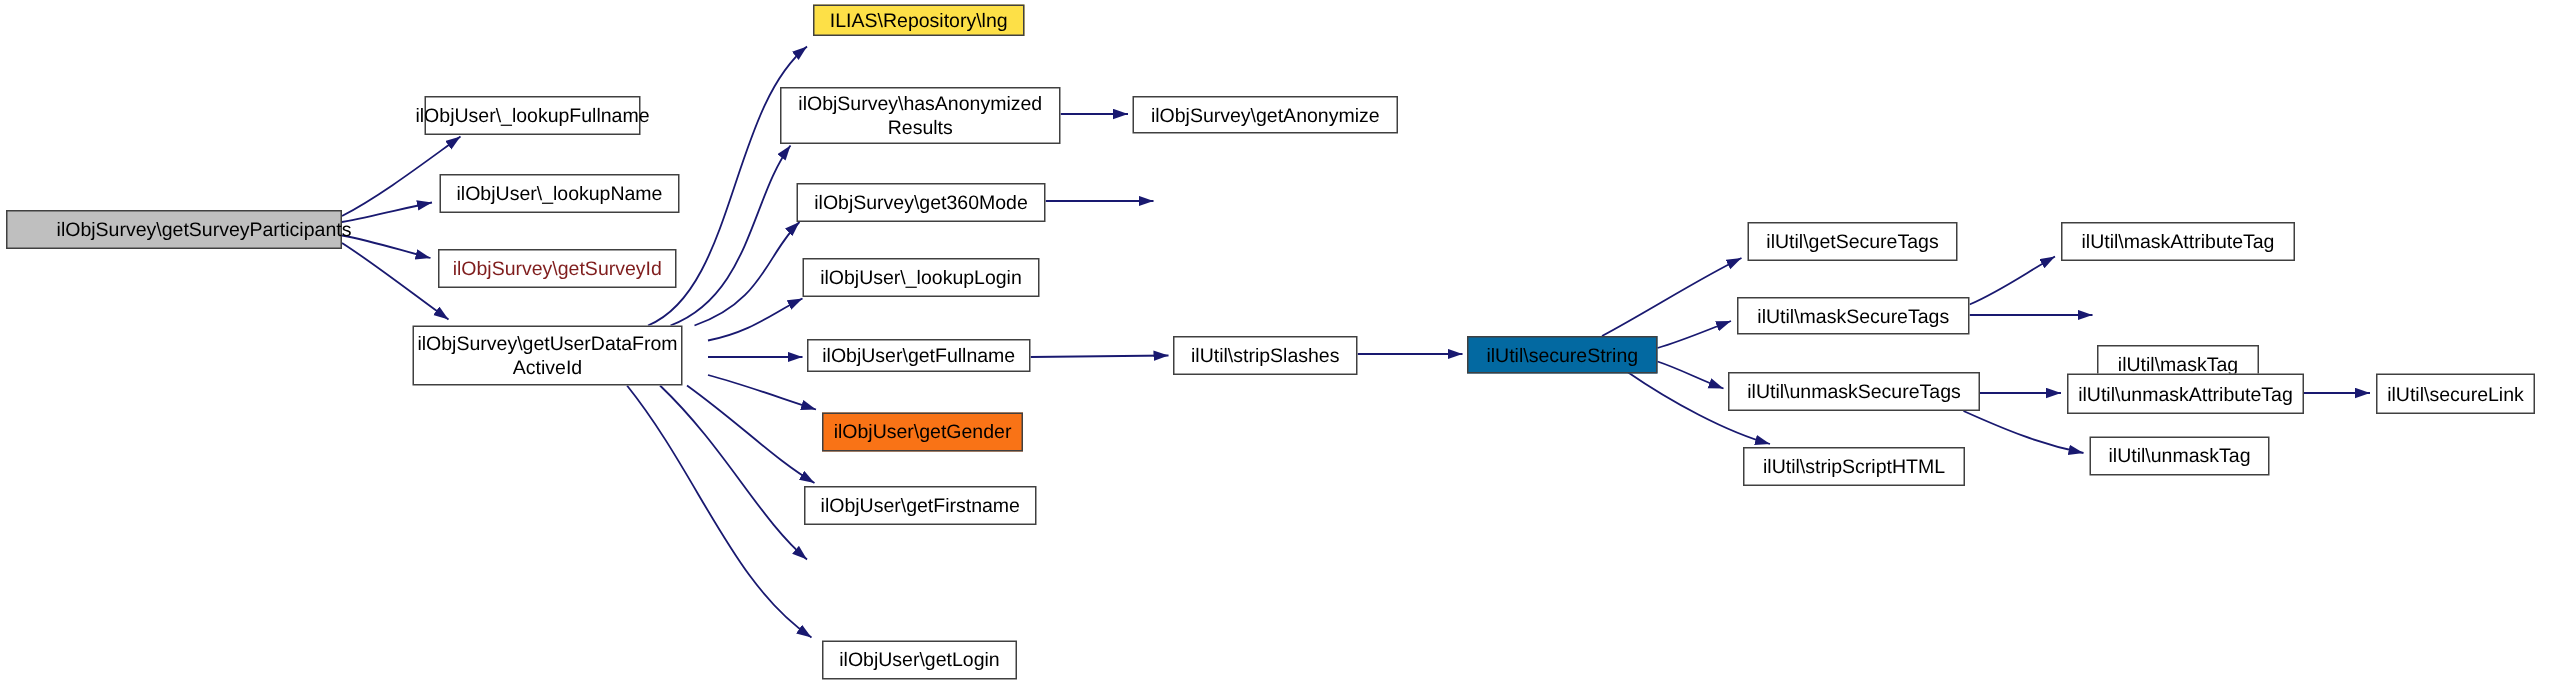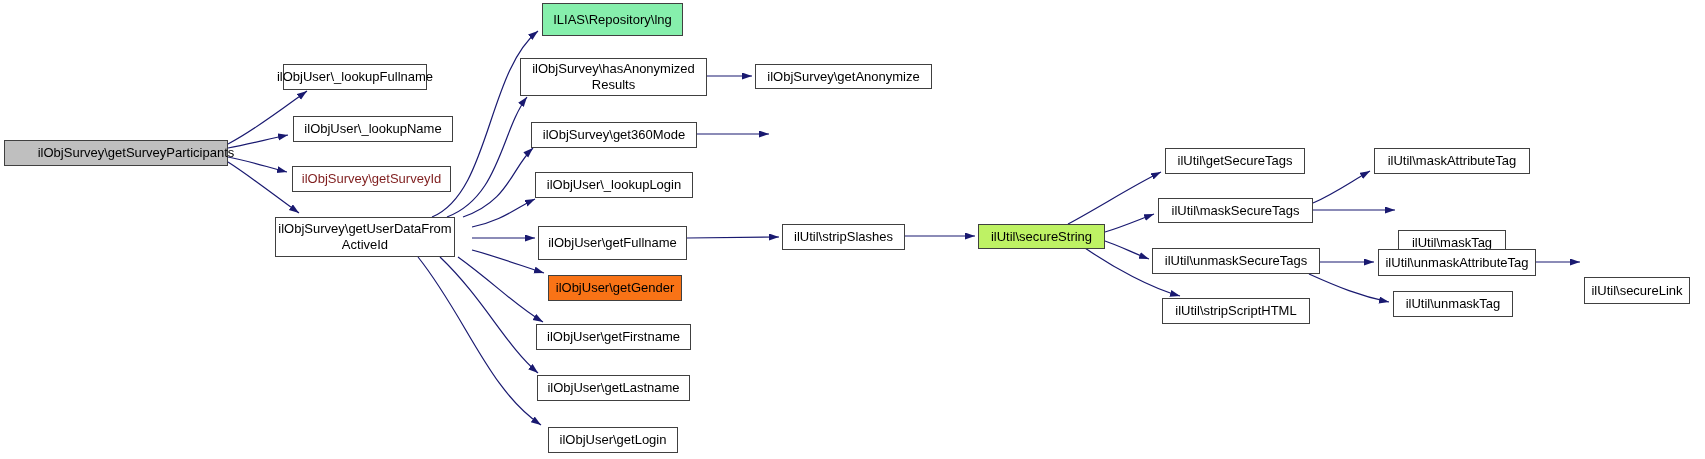--- a/index.html
+++ b/index.html
@@ -76,35 +76,34 @@
       <path class="edge" d="M1320,262 L1374,262" stroke="#191970" marker-end="url(#arrow)"></path>
       <path class="edge" d="M1309,274 C1338,287 1360,296 1389,302" stroke="#191970" marker-end="url(#arrow)"></path>
       <path class="edge" d="M1536,262 L1580,262" stroke="#191970" marker-end="url(#arrow)"></path>
     </svg>
     <div class="node highlight" style="left: 4px; top: 140px; width: 224px; height: 26px; border-color: rgb(64, 64, 64); background: rgb(191, 191, 191); color: rgb(0, 0, 0); padding-left: 40px;">ilObjSurvey\getSurveyParticipants</div>
     <div class="node" style="left: 283px; top: 64px; width: 144px; height: 26px; border-color: rgb(64, 64, 64); background: rgb(255, 255, 255); color: rgb(0, 0, 0);">ilObjUser\_lookupFullname</div>
     <div class="node" style="left: 293px; top: 116px; width: 160px; height: 26px; border-color: rgb(64, 64, 64); background: rgb(255, 255, 255); color: rgb(0, 0, 0);">ilObjUser\_lookupName</div>
     <div class="node" style="left: 292px; top: 166px; width: 159px; height: 26px; border-color: rgb(64, 64, 64); background: rgb(255, 255, 255); color: #7f1d1d;">ilObjSurvey\getSurveyId</div>
     <div class="node" style="left: 275px; top: 217px; width: 180px; height: 40px; border-color: rgb(64, 64, 64); background: rgb(255, 255, 255); color: rgb(0, 0, 0);">ilObjSurvey\getUserDataFrom
 ActiveId</div>
-    <div class="node" style="left: 542px; top: 3px; width: 141px; height: 33px; border-color: rgb(64, 64, 64); background: #86efac; color: rgb(0, 0, 0);">ILIAS\Repository\lng</div>
+    <div class="node" style="left: 542px; top: 3px; width: 141px; height: 21px; border-color: rgb(64, 64, 64); background: #fde047; color: rgb(0, 0, 0);">ILIAS\Repository\lng</div>
     <div class="node" style="left: 520px; top: 58px; width: 187px; height: 38px; border-color: rgb(64, 64, 64); background: rgb(255, 255, 255); color: rgb(0, 0, 0);">ilObjSurvey\hasAnonymized
 Results</div>
     <div class="node" style="left: 531px; top: 122px; width: 166px; height: 26px; border-color: rgb(64, 64, 64); background: rgb(255, 255, 255); color: rgb(0, 0, 0);">ilObjSurvey\get360Mode</div>
     <div class="node" style="left: 535px; top: 172px; width: 158px; height: 26px; border-color: rgb(64, 64, 64); background: rgb(255, 255, 255); color: rgb(0, 0, 0);">ilObjUser\_lookupLogin</div>
-    <div class="node" style="left: 538px; top: 226px; width: 149px; height: 34px; border-color: rgb(64, 64, 64); background: rgb(255, 255, 255); color: rgb(0, 0, 0);">ilObjUser\getFullname</div>
+    <div class="node" style="left: 538px; top: 226px; width: 149px; height: 22px; border-color: rgb(64, 64, 64); background: rgb(255, 255, 255); color: rgb(0, 0, 0);">ilObjUser\getFullname</div>
     <div class="node" style="left: 548px; top: 275px; width: 134px; height: 26px; border-color: rgb(64, 64, 64); background: #f97316; color: rgb(0, 0, 0);">ilObjUser\getGender</div>
     <div class="node" style="left: 536px; top: 324px; width: 155px; height: 26px; border-color: rgb(64, 64, 64); background: rgb(255, 255, 255); color: rgb(0, 0, 0);">ilObjUser\getFirstname</div>
-    <div class="node" style="left: 537px; top: 375px; width: 153px; height: 26px; border-color: rgb(64, 64, 64); background: rgb(255, 255, 255); color: rgb(0, 0, 0);">ilObjUser\getLastname</div>
     <div class="node" style="left: 548px; top: 427px; width: 130px; height: 26px; border-color: rgb(64, 64, 64); background: rgb(255, 255, 255); color: rgb(0, 0, 0);">ilObjUser\getLogin</div>
     <div class="node" style="left: 755px; top: 64px; width: 177px; height: 25px; border-color: rgb(64, 64, 64); background: rgb(255, 255, 255); color: rgb(0, 0, 0);">ilObjSurvey\getAnonymize</div>
     <div class="node" style="left: 782px; top: 224px; width: 123px; height: 26px; border-color: rgb(64, 64, 64); background: rgb(255, 255, 255); color: rgb(0, 0, 0);">ilUtil\stripSlashes</div>
-    <div class="node" style="left: 978px; top: 224px; width: 127px; height: 25px; border-color: rgb(64, 64, 64); background: #bef264; color: rgb(0, 0, 0);">ilUtil\secureString</div>
+    <div class="node" style="left: 978px; top: 224px; width: 127px; height: 25px; border-color: rgb(64, 64, 64); background: #0369a1; color: rgb(0, 0, 0);">ilUtil\secureString</div>
     <div class="node" style="left: 1165px; top: 148px; width: 140px; height: 26px; border-color: rgb(64, 64, 64); background: rgb(255, 255, 255); color: rgb(0, 0, 0);">ilUtil\getSecureTags</div>
     <div class="node" style="left: 1158px; top: 198px; width: 155px; height: 25px; border-color: rgb(64, 64, 64); background: rgb(255, 255, 255); color: rgb(0, 0, 0);">ilUtil\maskSecureTags</div>
     <div class="node" style="left: 1152px; top: 248px; width: 168px; height: 26px; border-color: rgb(64, 64, 64); background: rgb(255, 255, 255); color: rgb(0, 0, 0);">ilUtil\unmaskSecureTags</div>
     <div class="node" style="left: 1162px; top: 298px; width: 148px; height: 26px; border-color: rgb(64, 64, 64); background: rgb(255, 255, 255); color: rgb(0, 0, 0);">ilUtil\stripScriptHTML</div>
     <div class="node" style="left: 1374px; top: 148px; width: 156px; height: 26px; border-color: rgb(64, 64, 64); background: rgb(255, 255, 255); color: rgb(0, 0, 0);">ilUtil\maskAttributeTag</div>
     <div class="node" style="left: 1398px; top: 198px; width: 108px; height: 25px; border-color: rgb(64, 64, 64); background: rgb(255, 255, 255); color: rgb(0, 0, 0); margin-top: 32px;">ilUtil\maskTag</div>
     <div class="node" style="left: 1378px; top: 249px; width: 158px; height: 27px; border-color: rgb(64, 64, 64); background: rgb(255, 255, 255); color: rgb(0, 0, 0);">ilUtil\unmaskAttributeTag</div>
     <div class="node" style="left: 1393px; top: 291px; width: 120px; height: 26px; border-color: rgb(64, 64, 64); background: rgb(255, 255, 255); color: rgb(0, 0, 0);">ilUtil\unmaskTag</div>
-    <div class="node" style="left: 1584px; top: 249px; width: 106px; height: 27px; border-color: rgb(64, 64, 64); background: rgb(255, 255, 255); color: rgb(0, 0, 0); margin-top: 28px;">ilUtil\secureLink</div>
+    <div class="node" style="left: 1584px; top: 249px; width: 106px; height: 27px; border-color: rgb(64, 64, 64); background: rgb(255, 255, 255); color: rgb(0, 0, 0);">ilUtil\secureLink</div>
   </div>
 
 </body></html>

